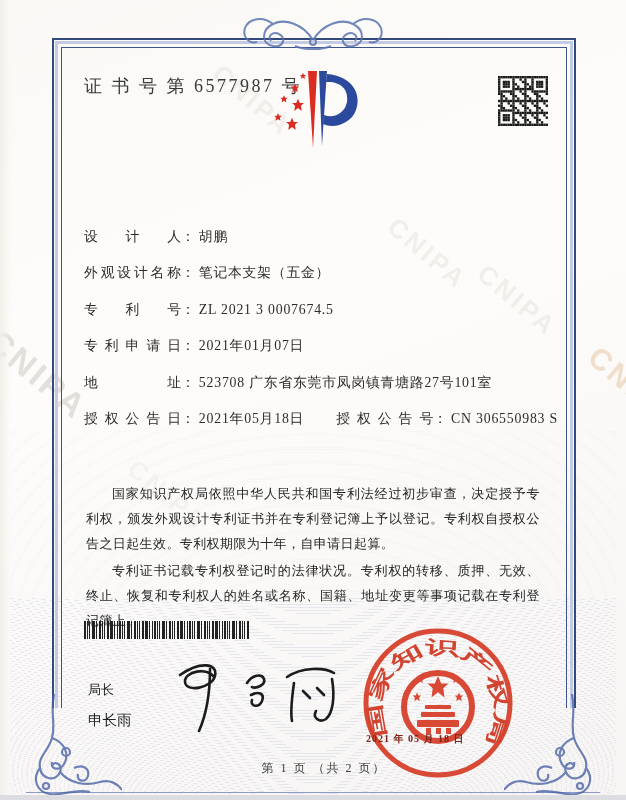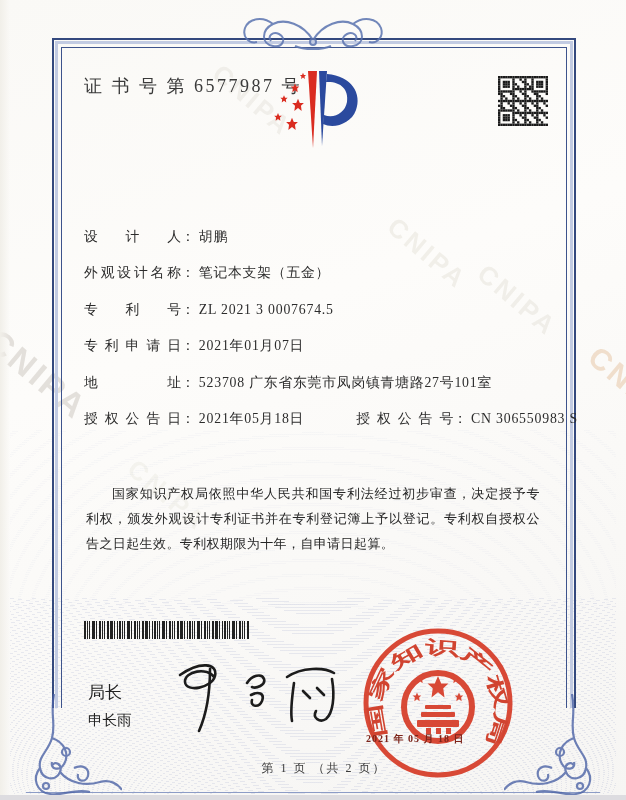--- a/index.html
+++ b/index.html
@@ -38,29 +38,29 @@
   .qr{position:absolute;left:498px;top:76px;width:50px;height:50px;}
 
   .title{position:absolute;left:0;right:0;top:148px;text-align:center;font-size:30px;
     color:#1f1f1f;letter-spacing:7px;font-weight:500;}
 
   .fields{position:absolute;left:84px;top:228px;width:470px;}
   .row{height:36.4px;font-size:13.8px;color:#2c2c2c;white-space:nowrap;}
   .flabel{display:inline-block;width:97px;text-align:justify;text-align-last:justify;letter-spacing:0;}
   .colon{display:inline-block;margin-right:4px;}
   .fvalue{letter-spacing:0.8px;}
-  .grant-no{margin-left:52px;}
+  .grant-no{margin-left:32px;}
 
   .paras{position:absolute;left:84px;top:480px;width:458px;font-size:13px;line-height:1.92;
     color:#262626;text-align:justify;letter-spacing:0.4px;}
   .paras p{margin:2px;text-indent:2em;}
 
   .barcode{position:absolute;left:84px;top:621px;width:168px;height:18px;}
 
-  .signer-title{position:absolute;left:88px;top:681px;font-size:17px;color:#222;font-family:"Liberation Sans",sans-serif;}
+  .signer-title{position:absolute;left:88px;top:681px;font-size:13px;color:#222;font-family:"Liberation Sans",sans-serif;}
   .signer-name{position:absolute;left:88px;top:711px;font-size:14.5px;color:#222;font-family:Liberation Mono, monospace;}
   .signature{position:absolute;left:152px;top:655px;width:195px;height:82px;}
 
   .seal{position:absolute;left:362px;top:627px;width:152px;height:152px;opacity:.93;}
   .seal-date{position:absolute;left:366px;top:732px;width:148px;
     font-size:10px;color:#7c241a;letter-spacing:1px;font-weight:bold;}
 
   .footer-page{position:absolute;left:0;right:0;top:760px;text-align:center;font-size:12px;
     color:#3a3a3a;letter-spacing:2px;margin-left:22px;}
   .bottom-rule{position:absolute;left:26px;right:26px;top:792px;border-top:1px solid #8c9cc6;}
@@ -390,20 +390,21 @@
     <div class="row">
       <span class="flabel">地 址</span><span class="colon">：</span><span class="fvalue">523708 广东省东莞市凤岗镇青塘路27号101室</span>
     </div>
     <div class="row">
       <span class="flabel">授权公告日</span><span class="colon">：</span><span class="fvalue">2021年05月18日</span><span class="flabel grant-no">授权公告号</span><span class="colon">：</span><span class="fvalue">CN 306550983 S</span>
     </div>
   </div>
 
   <div class="paras">
     <p>国家知识产权局依照中华人民共和国专利法经过初步审查，决定授予专利权，颁发外观设计专利证书并在专利登记簿上予以登记。专利权自授权公告之日起生效。专利权期限为十年，自申请日起算。</p>
+    <p>专利证书记载专利权登记时的法律状况。专利权的转移、质押、无效、终止、恢复和专利权人的姓名或名称、国籍、地址变更等事项记载在专利登记簿上。</p>
   </div>
 
   <div class="barcode"><svg viewBox="0 0 168 18" width="168" height="18">
         <rect x="0" y="0" width="2" height="18" fill="#222"></rect>
         <rect x="3" y="0" width="1" height="18" fill="#222"></rect>
         <rect x="5" y="0" width="1" height="18" fill="#222"></rect>
         <rect x="8" y="0" width="3" height="18" fill="#222"></rect>
         <rect x="12" y="0" width="1" height="18" fill="#222"></rect>
         <rect x="15" y="0" width="2" height="18" fill="#222"></rect>
         <rect x="18" y="0" width="1" height="18" fill="#222"></rect>

